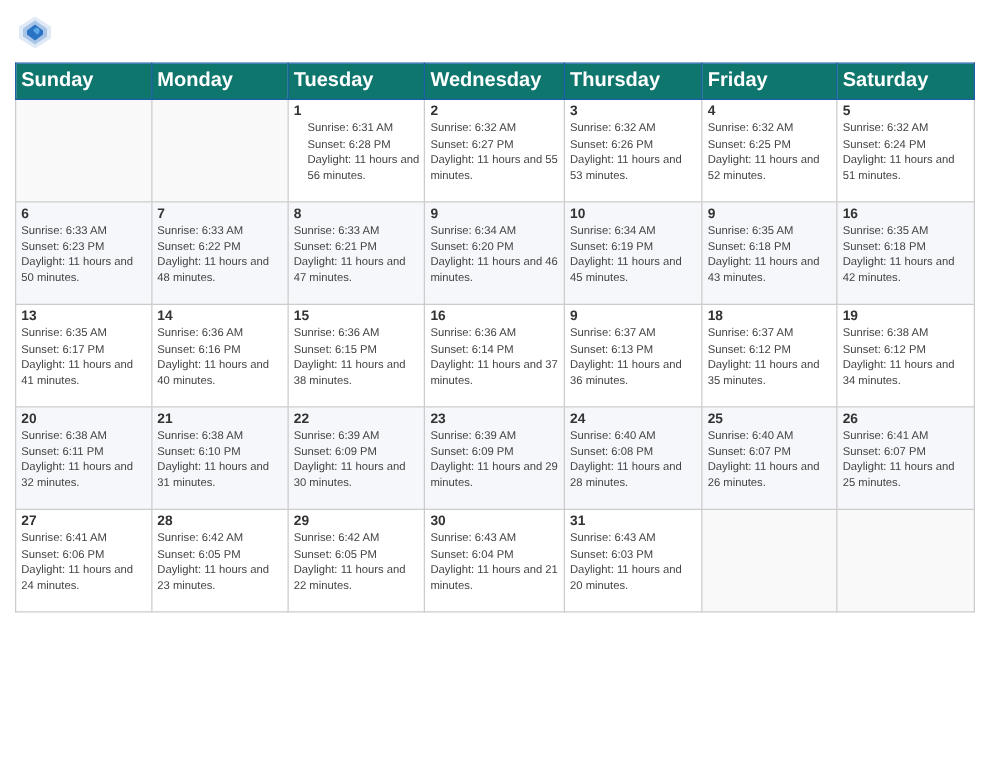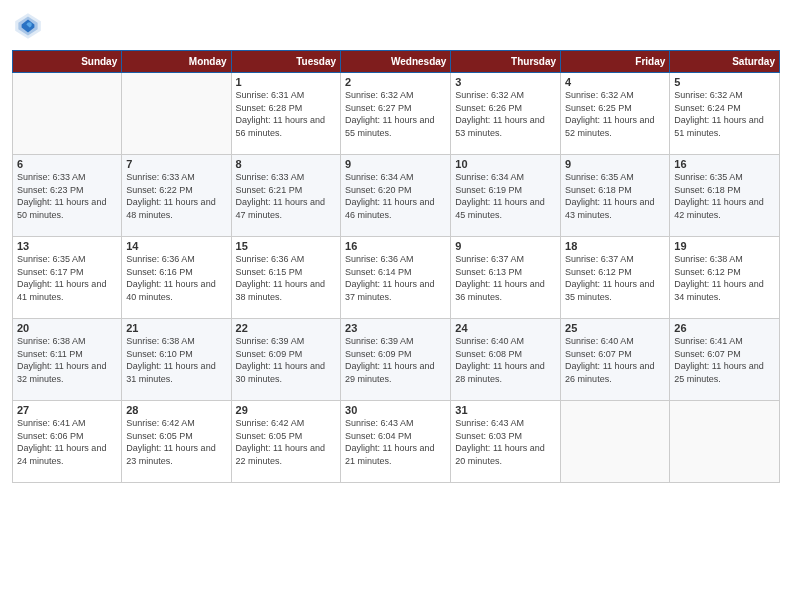--- a/index.html
+++ b/index.html
@@ -53,25 +53,25 @@
       font-size: 14px;
       color: #555;
       margin-top: 2px;
     }
     .calendar {
       width: 100%;
       border-collapse: collapse;
       font-size: 10px;
     }
     .calendar th {
-      background: #7f1d1d;
+      background: #0f766e;
       color: #fff;
       padding: 5px 4px;
-      text-align: right;
-      font-size: 10px;
+      text-align: left;
+      font-size: 16px;
       font-weight: 600;
       border: 1px solid #1a5fa8;
     }
     .calendar td {
       border: 1px solid #ccc;
       vertical-align: top;
       padding: 3px 4px;
       width: 113px;
       min-height: 80px;
       height: 82px;
@@ -132,21 +132,21 @@
           <th>Friday</th>
           <th>Saturday</th>
         </tr>
     </thead>
     <tbody id="calendar-body">
     <tr>
           <td class="empty-cell"></td>
           <td class="empty-cell"></td>
           <td>
             <span class="day-number">1</span>
-            <div class="day-info" style="white-space: pre-line;">Sunrise: 6:31 AM
+            <div class="day-info" style="white-space: pre-line; margin-left: 11px;">Sunrise: 6:31 AM
 Sunset: 6:28 PM
 Daylight: 11 hours and 56 minutes.</div>
           </td>
           <td>
             <span class="day-number">2</span>
             <div class="day-info" style="white-space: pre-line;">Sunrise: 6:32 AM
 Sunset: 6:27 PM
 Daylight: 11 hours and 55 minutes.</div>
           </td>
           <td>

